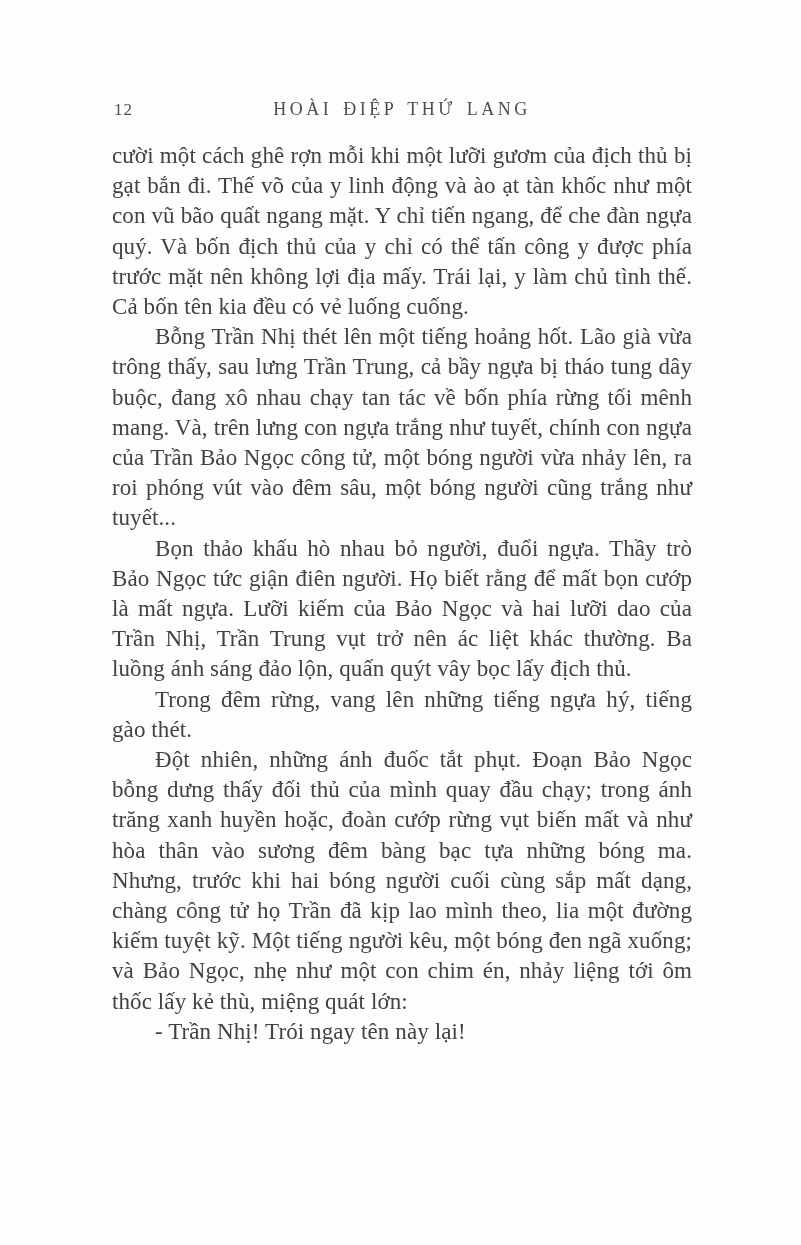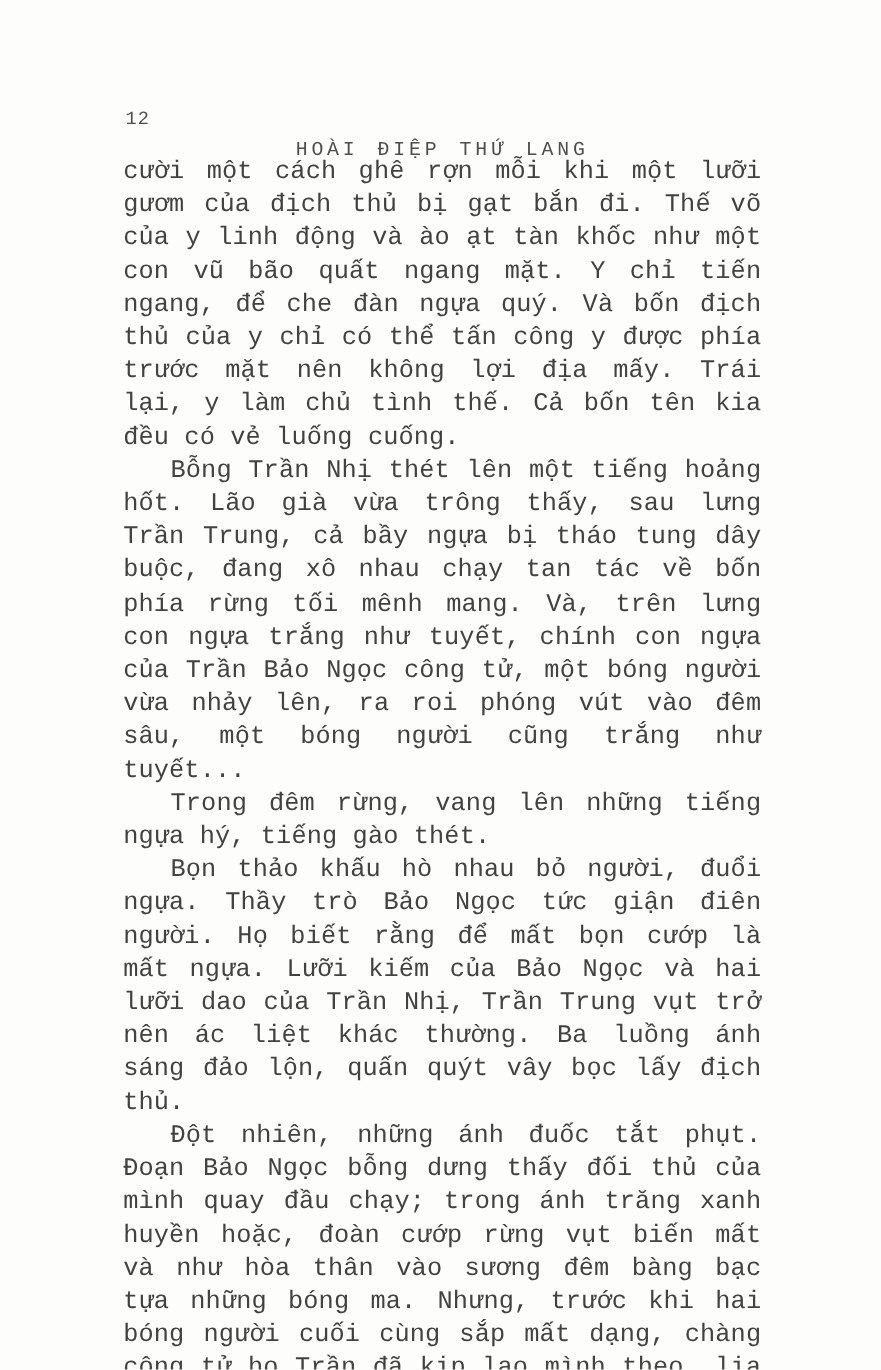--- a/index.html
+++ b/index.html
@@ -15,21 +15,20 @@
     color:var(--ink);
     position:relative;
     overflow:hidden;
   }
   .page{
     position:absolute;
     left:112px;
     top:0;
     width:580px;
     height:1245px;
-    font-family:Liberation Mono, monospace;
   }
   .page-header{
     position:absolute;
     top:98px;
     left:0;
     width:100%;
     height:26px;
   }
   .page-number{
     position:absolute;
@@ -40,21 +39,20 @@
     color:var(--header-ink);
   }
   .running-title{
     display:block;
     text-align:center;
     font-size:18px;
     letter-spacing:3.5px;
     color:var(--header-ink);
     padding-top:1px;
     word-spacing:3px;
-    margin-top:28px;
   }
   .page-body{
     position:absolute;
     top:141px;
     left:0;
     width:100%;
     font-size:23px;
     line-height:30.2px;
     text-align:justify;
     text-justify:inter-word;
@@ -73,19 +71,19 @@
 <div class="page">
 
   <header class="page-header">
     <span class="page-number">12</span>
     <span class="running-title">HOÀI ĐIỆP THỨ LANG</span>
   </header>
 
   <main class="page-body">
     <p>cười một cách ghê rợn mỗi khi một lưỡi gươm của địch thủ bị gạt bắn đi. Thế võ của y linh động và ào ạt tàn khốc như một con vũ bão quất ngang mặt. Y chỉ tiến ngang, để che đàn ngựa quý. Và bốn địch thủ của y chỉ có thể tấn công y được phía trước mặt nên không lợi địa mấy. Trái lại, y làm chủ tình thế. Cả bốn tên kia đều có vẻ luống cuống.</p>
     <p class="indent">Bỗng Trần Nhị thét lên một tiếng hoảng hốt. Lão già vừa trông thấy, sau lưng Trần Trung, cả bầy ngựa bị tháo tung dây buộc, đang xô nhau chạy tan tác về bốn phía rừng tối mênh mang. Và, trên lưng con ngựa trắng như tuyết, chính con ngựa của Trần Bảo Ngọc công tử, một bóng người vừa nhảy lên, ra roi phóng vút vào đêm sâu, một bóng người cũng trắng như tuyết...</p>
+    <p class="indent">Bọn thảo khấu hò nhau bỏ người, đuổi ngựa. Thầy trò Bảo Ngọc tức giận điên người. Họ biết rằng để mất bọn cướp là mất ngựa. Lưỡi kiếm của Bảo Ngọc và hai lưỡi dao của Trần Nhị, Trần Trung vụt trở nên ác liệt khác thường. Ba luồng ánh sáng đảo lộn, quấn quýt vây bọc lấy địch thủ.</p>
     <p class="indent">Trong đêm rừng, vang lên những tiếng ngựa hý, tiếng gào thét.</p>
-    <p class="indent">Bọn thảo khấu hò nhau bỏ người, đuổi ngựa. Thầy trò Bảo Ngọc tức giận điên người. Họ biết rằng để mất bọn cướp là mất ngựa. Lưỡi kiếm của Bảo Ngọc và hai lưỡi dao của Trần Nhị, Trần Trung vụt trở nên ác liệt khác thường. Ba luồng ánh sáng đảo lộn, quấn quýt vây bọc lấy địch thủ.</p>
     <p class="indent">Đột nhiên, những ánh đuốc tắt phụt. Đoạn Bảo Ngọc bỗng dưng thấy đối thủ của mình quay đầu chạy; trong ánh trăng xanh huyền hoặc, đoàn cướp rừng vụt biến mất và như hòa thân vào sương đêm bàng bạc tựa những bóng ma. Nhưng, trước khi hai bóng người cuối cùng sắp mất dạng, chàng công tử họ Trần đã kịp lao mình theo, lia một đường kiếm tuyệt kỹ. Một tiếng người kêu, một bóng đen ngã xuống; và Bảo Ngọc, nhẹ như một con chim én, nhảy liệng tới ôm thốc lấy kẻ thù, miệng quát lớn:</p>
     <p class="indent">- Trần Nhị! Trói ngay tên này lại!</p>
   </main>
 
 </div>
 
 </body></html>

